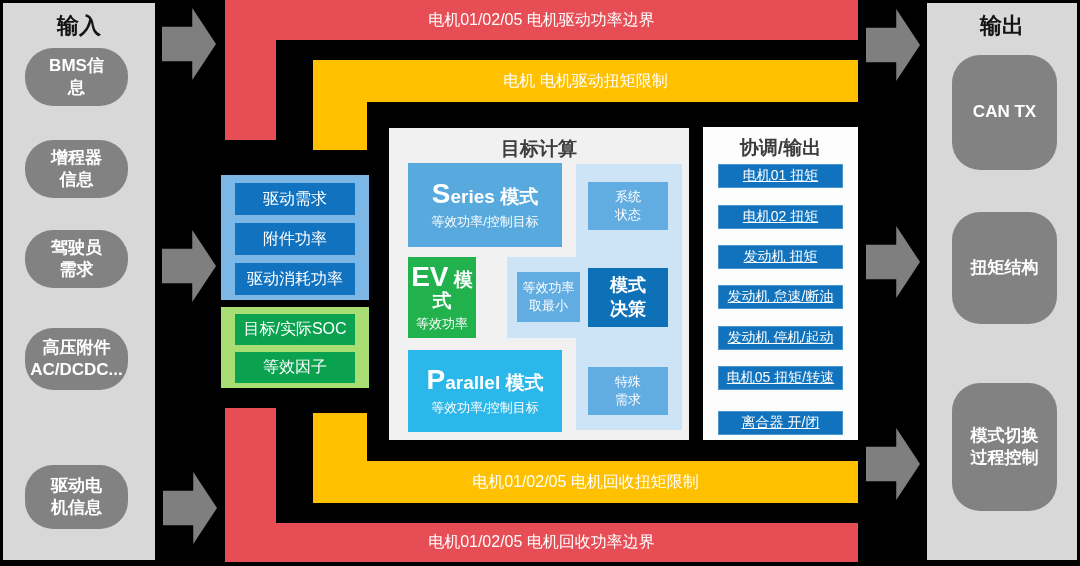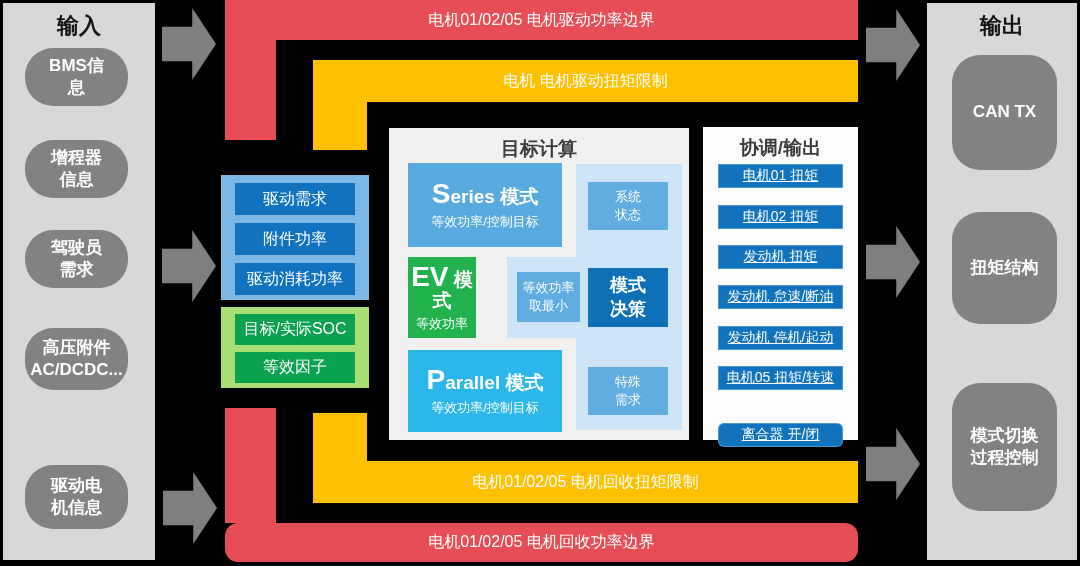--- a/index.html
+++ b/index.html
@@ -88,21 +88,21 @@
   <div class="arrow" style="left:866px; top:226px;"></div>
   <div class="arrow" style="left:866px; top:428px;"></div>
 
   <div class="band red" style="left:225px; top:0;     width:633px; height:40px;">电机01/02/05 电机驱动功率边界</div>
   <div class="band red" style="left:225px; top:40px;  width:51px;  height:100px;"></div>
   <div class="band yellow" style="left:313px; top:60px;  width:545px; height:42px;">电机 电机驱动扭矩限制</div>
   <div class="band yellow" style="left:313px; top:102px; width:54px;  height:48px;"></div>
   <div class="band red" style="left:225px; top:408px; width:51px;  height:115px;"></div>
   <div class="band yellow" style="left:313px; top:413px; width:54px;  height:48px;"></div>
   <div class="band yellow" style="left:313px; top:461px; width:545px; height:42px;">电机01/02/05 电机回收扭矩限制</div>
-  <div class="band red" style="left:225px; top:523px; width:633px; height:39px;border-radius:13px;">电机01/02/05 电机回收功率边界</div>
+  <div class="band red" style="left:225px; top:523px; width:633px; height:39px;">电机01/02/05 电机回收功率边界</div>
 
   <div class="group demand-group">
     <div class="group-item" style="top:8px;">驱动需求</div>
     <div class="group-item" style="top:48px;">附件功率</div>
     <div class="group-item" style="top:88px;text-align:right;">驱动消耗功率</div>
   </div>
 
   <div class="group soc-group">
     <div class="group-item" style="top:7px;">目标/实际SOC</div>
     <div class="group-item" style="top:45px;">等效因子</div>
@@ -148,16 +148,16 @@
   </div>
 
   <div class="panel coord-panel">
     <div class="panel-title">协调/输出</div>
     <div class="coord-item" style="top:37px;">电机01 扭矩</div>
     <div class="coord-item" style="top:78px;">电机02 扭矩</div>
     <div class="coord-item" style="top:118px;">发动机 扭矩</div>
     <div class="coord-item" style="top:158px;">发动机 怠速/断油</div>
     <div class="coord-item" style="top:199px;">发动机 停机/起动</div>
     <div class="coord-item" style="top:239px;">电机05 扭矩/转速</div>
-    <div class="coord-item" style="top:296px;border-radius:6px;">离合器 开/闭</div>
+    <div class="coord-item" style="top:284px;">离合器 开/闭</div>
   </div>
 
 </div>
 
 </body></html>

